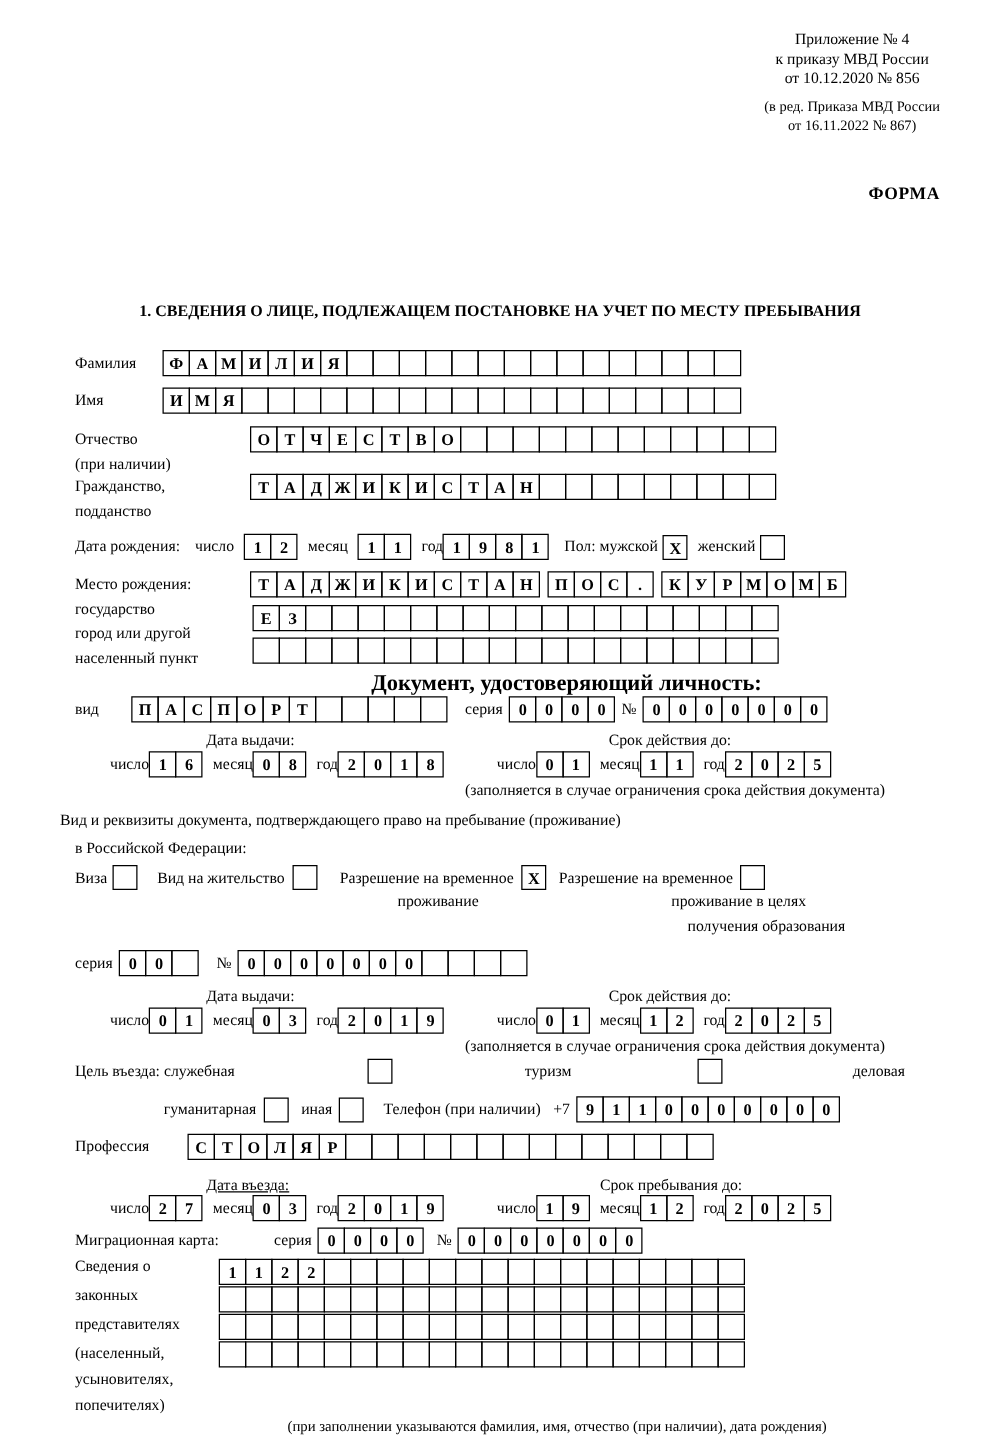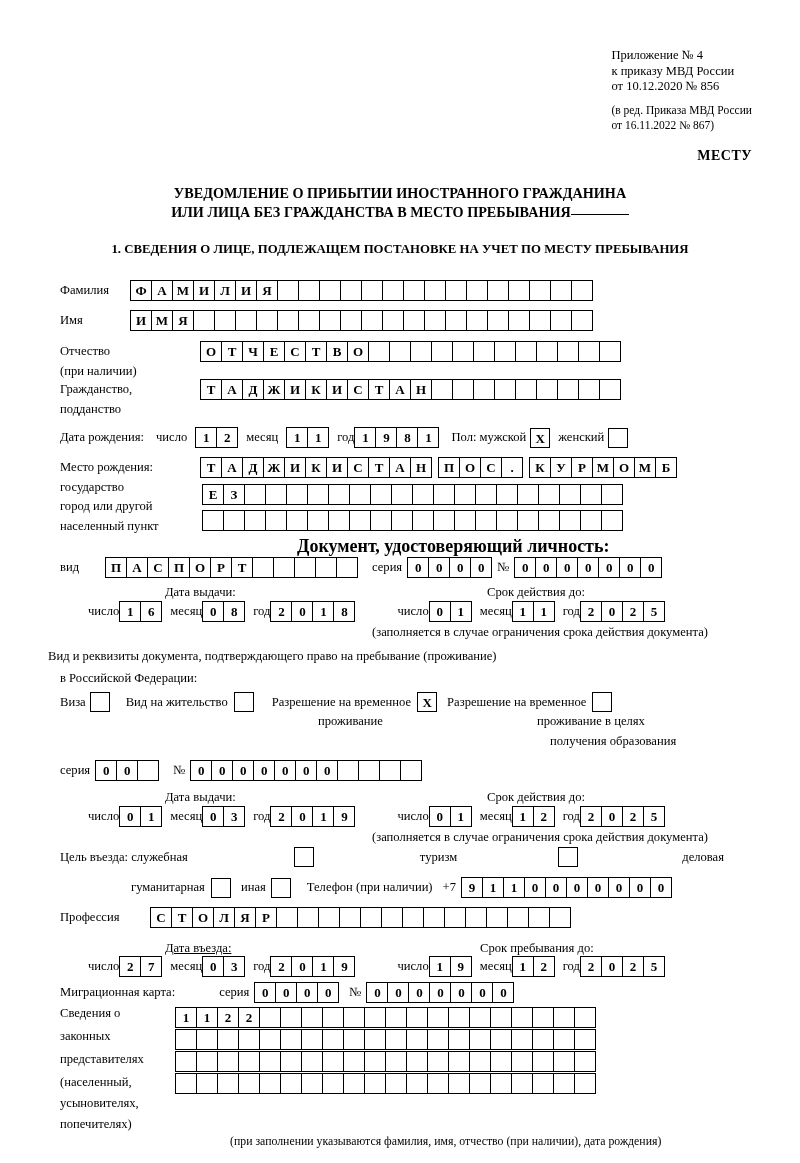--- a/index.html
+++ b/index.html
@@ -1,18 +1,18 @@
 <!DOCTYPE html>
 <html><head>
 <meta charset="utf-8">
 <style>
   html,body{margin:0;padding:0;background:#fff;}
   body{width:800px;height:1163px;font-family:"Liberation Serif", serif;color:#000;position:relative;}
   .page{position:relative;width:800px;height:1163px;padding:0;box-sizing:border-box;}
-  .hdr{position:absolute;right:48px;top:48px;text-align:left;font-size:12.5px;line-height:15.5px;}
+  .hdr{position:absolute;right:48px;top:24px;text-align:center;font-size:12.5px;line-height:15.5px;}
   .hdr .small{font-size:11.5px;}
   .forma{position:absolute;right:48px;top:148px;font-weight:bold;font-size:14px;letter-spacing:.5px;}
   .title{position:absolute;left:0;right:0;top:184px;text-align:center;font-weight:bold;font-size:14.2px;line-height:19px;}
   .title .ln{display:inline-block;border-bottom:1px solid #000;width:58px;vertical-align:2px;}
   .section{position:absolute;left:0;right:0;top:242px;text-align:center;font-weight:bold;font-size:12.8px;}
   .row{position:absolute;display:flex;align-items:center;font-size:12.6px;white-space:nowrap;}
   .lbl{font-size:12.6px;}
   .cells{display:flex;}
   .c{width:22px;height:21px;border:1px solid #000;box-sizing:border-box;margin-left:-1px;text-align:center;
      font-size:13px;line-height:20px;font-family:"Liberation Serif",serif;font-weight:bold;}
@@ -31,26 +31,22 @@
 <div class="page">
 
   <div class="hdr">
     <div>Приложение № 4</div>
     <div>к приказу МВД России</div>
     <div>от 10.12.2020 № 856</div>
     <div class="small" style="margin-top:8px">(в ред. Приказа МВД России</div>
     <div class="small">от 16.11.2022 № 867)</div>
   </div>
 
-  <div class="forma">МЕСТУ</div>
-
-  <div class="title">
-    <span>УВЕДОМЛЕНИЕ О ПРИБЫТИИ ИНОСТРАННОГО ГРАЖДАНИНА</span><br>
-    <span>ИЛИ ЛИЦА БЕЗ ГРАЖДАНСТВА В МЕСТО ПРЕБЫВАНИЯ</span><span class="ln"></span>
-  </div>
+  <div class="forma">ФОРМА</div>
+
 
   <div class="section">1. СВЕДЕНИЯ О ЛИЦЕ, ПОДЛЕЖАЩЕМ ПОСТАНОВКЕ НА УЧЕТ ПО МЕСТУ ПРЕБЫВАНИЯ</div>
 
   <div class="row" style="left:60px;top:280px;">
     <span class="lbl" style="width:70px;display:inline-block">Фамилия</span>
     <span class="cells" id="surname-cells">
         <span class="c">Ф</span>
         <span class="c">А</span>
         <span class="c">М</span>
         <span class="c">И</span>

